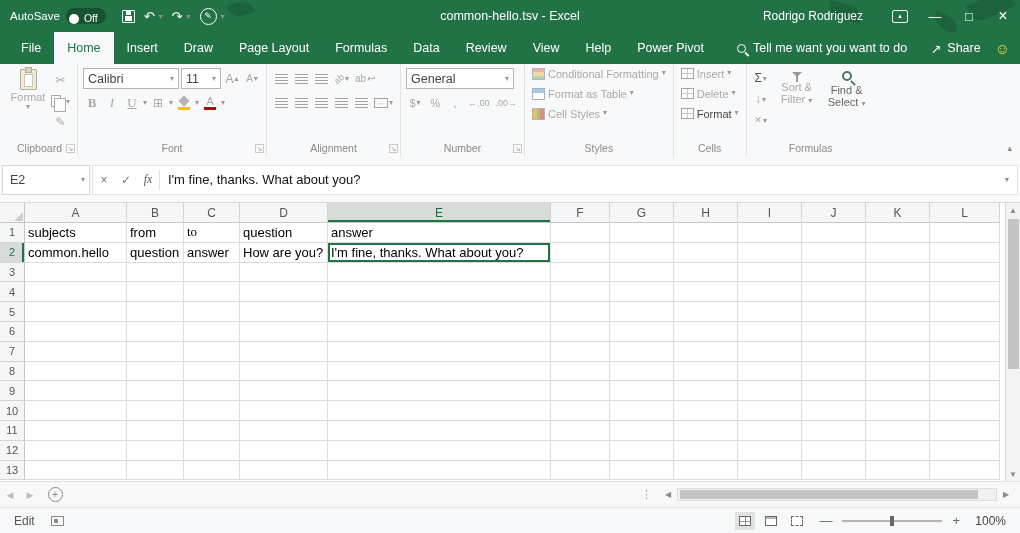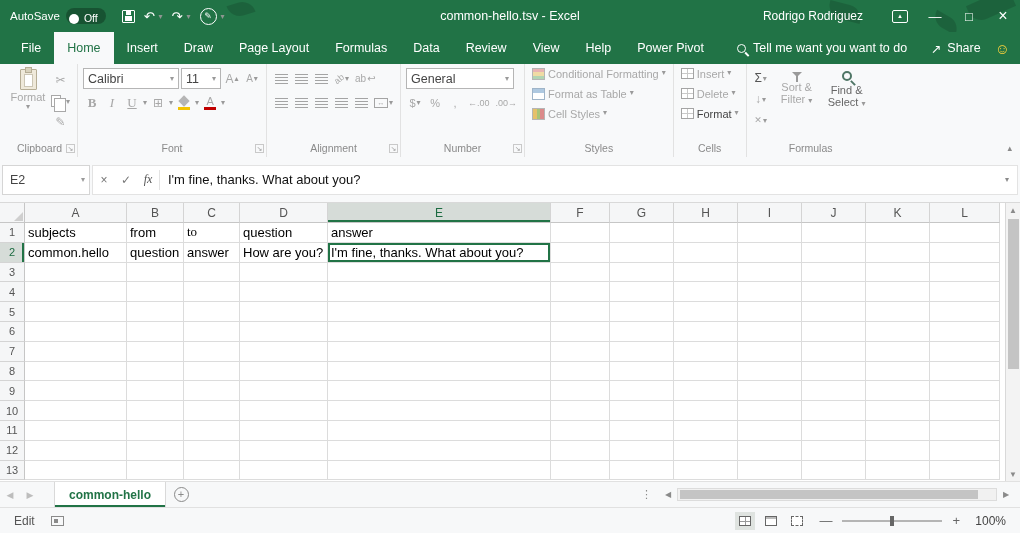--- a/index.html
+++ b/index.html
@@ -666,21 +666,20 @@
     <div class="vscroll">
       <span class="arrow">▲</span>
       <div class="vthumb"></div>
       <span class="arrow" style="margin-top:auto">▼</span>
     </div>
   </div>
 
   <div class="sheetbar">
     <span class="snav">◀</span>
     <span class="snav">▶</span>
-    <div class="stab">common-hello</div>
     <div class="addsheet">
         <span class="circ">+</span>
       </div>
     <span class="sdots">⋮</span>
     <div class="hscroll">
       <span class="harrow">◀</span>
       <div class="htrack">
           <div class="hthumb"></div>
         </div>
       <span class="harrow">▶</span>

